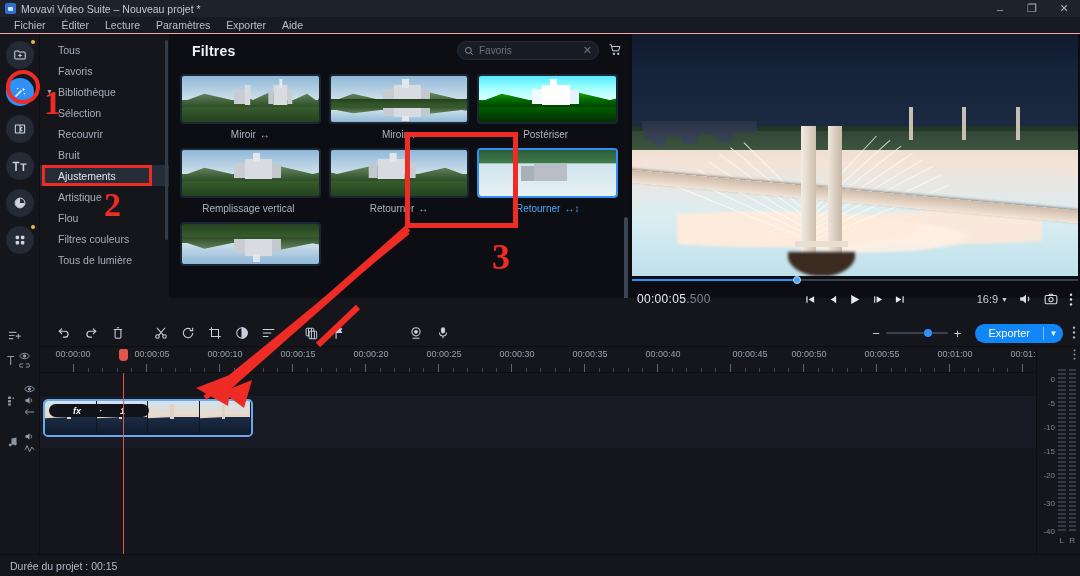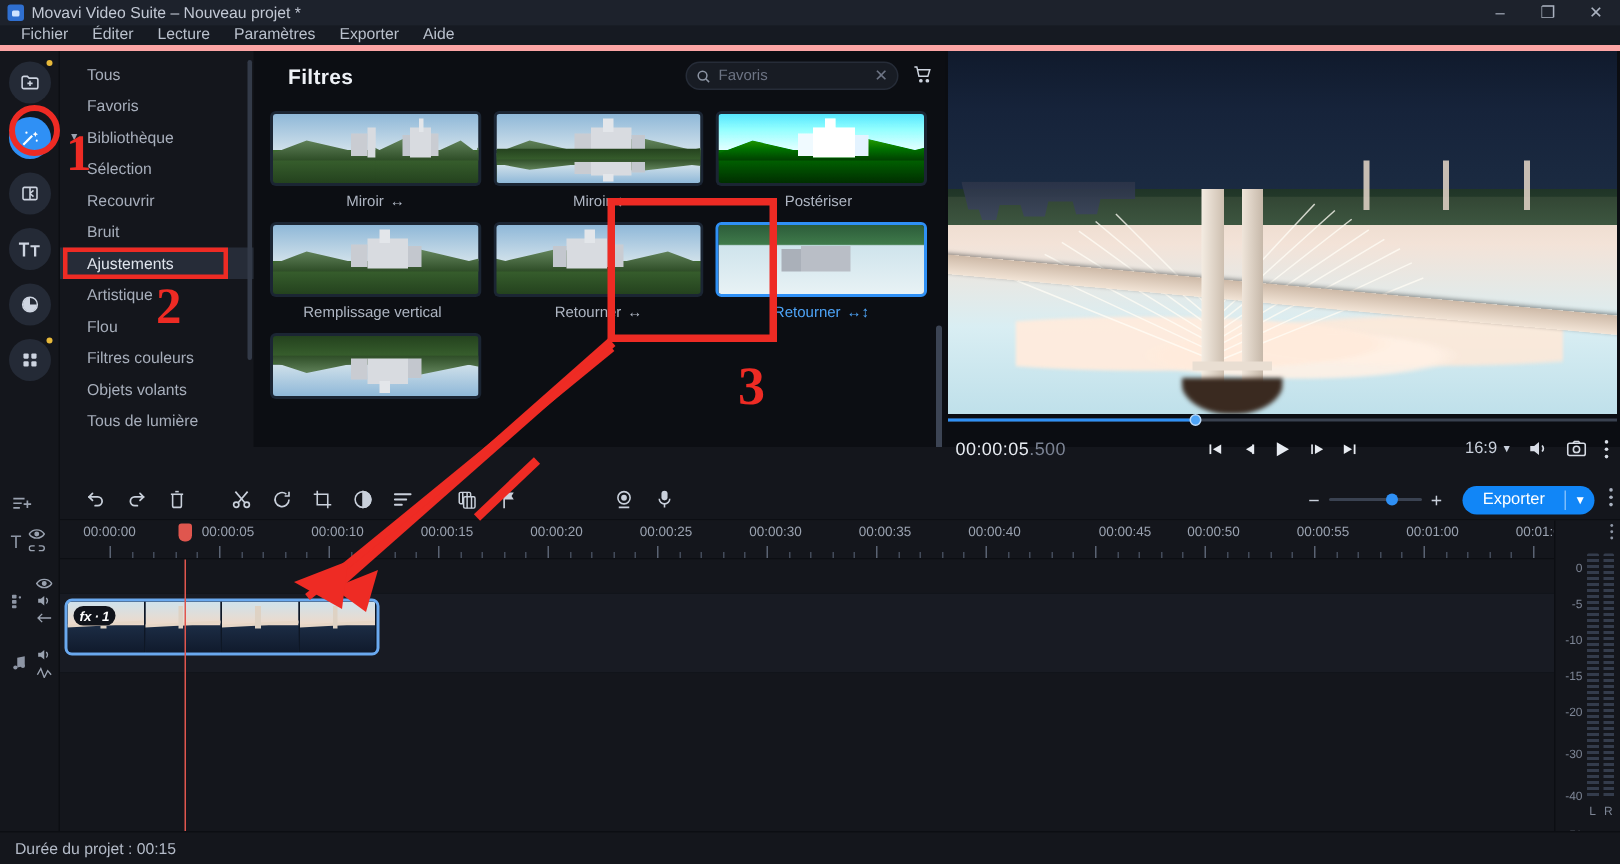--- a/index.html
+++ b/index.html
@@ -22,21 +22,21 @@
     display:flex;align-items:center;justify-content:center;margin-right:5px;flex:0 0 auto;
   }
   .tb-ico:after{content:"";width:5px;height:4px;background:#cfe3ff;border-radius:1px;}
   .tb-title{ font-size:10.5px; color:#c2c8d4; white-space:nowrap;}
   .wbtns{ position:absolute; right:0; top:0; height:17px; display:flex; }
   .wbtn{ width:32px;height:17px; display:flex;align-items:center;justify-content:center;
          color:#aab2c0; font-size:11px; }
 
   
   .menubar{ height:17px; background:#161a22; display:flex; align-items:center; padding-left:6px;
-            border-bottom:4px solid #fca5a5;}
+            border-bottom:1px solid #fca5a5;}
   .menubar .mi{ font-size:10.5px; color:#b9c0cc; padding:0 8px; line-height:17px; }
 
   
   .body{ position:absolute; top:34px; left:0; right:0; bottom:22px; }
 
   
   .rail{
     position:absolute; left:0; top:0; width:40px; bottom:0;
     background:#14161c; border-right:1px solid #0c0e13;
   }
@@ -237,23 +237,23 @@
   .clip .frames{ position:absolute; inset:0; display:flex; }
   .frame{ flex:1; position:relative; overflow:hidden; border-right:1px solid rgba(0,0,0,.35); }
   .f-sky{ position:absolute; left:0;right:0;top:0;height:46%;
       background:linear-gradient(#cfe2ec,#efd9c8); }
   .f-water{ position:absolute; left:0;right:0;bottom:0;height:54%;
       background:linear-gradient(#1c2c44,#101a2c);}
   .f-deck{ position:absolute; left:-6%;right:-6%;top:42%;height:7%;
       background:#e6d6c6; transform:rotate(-3deg);}
   .f-tower{ position:absolute; left:44%; top:10%; width:7%; height:44%; background:#ded2c4;}
   .fxbadge{
-    position:absolute; left:4px; top:3px; height:13px; padding:0 4px;
+    position:absolute; left:4px; top:3px; height:13px; padding:0 24px;
     border-radius:7px; background:#10131a; color:#fff; font-size:9px;
-    display:flex; align-items:center; gap:2px; font-style:italic; font-weight:bold;
+    display:flex; align-items:center; gap:18px; font-style:italic; font-weight:bold;
   }
   .playhead{ position:absolute; top:0; bottom:0; width:1px; background:#e0564e; left:83px;}
   .ph-handle{ position:absolute; top:2px; left:-4px; width:9px;height:12px; background:#e0564e;
       border-radius:2px 2px 4px 4px;}
 
   
   .meter{
     position:absolute; right:0; top:313px; bottom:0; width:44px; background:#14161c;
     border-left:1px solid #0c0e13;
   }
@@ -445,23 +445,20 @@
           <span>Ajustements</span>
         </div>
       <div class="cat">
           <span>Artistique</span>
         </div>
       <div class="cat">
           <span>Flou</span>
         </div>
       <div class="cat">
           <span>Filtres couleurs</span>
-        </div>
-      <div class="cat">
-          <span>Objets volants</span>
         </div>
       <div class="cat">
           <span>Tous de lumière</span>
         </div>
       <div class="cat-scroll"></div>
     </div>
 
     <div class="filters">
       <div class="fhead">
         <div class="ftitle">Filtres</div>

